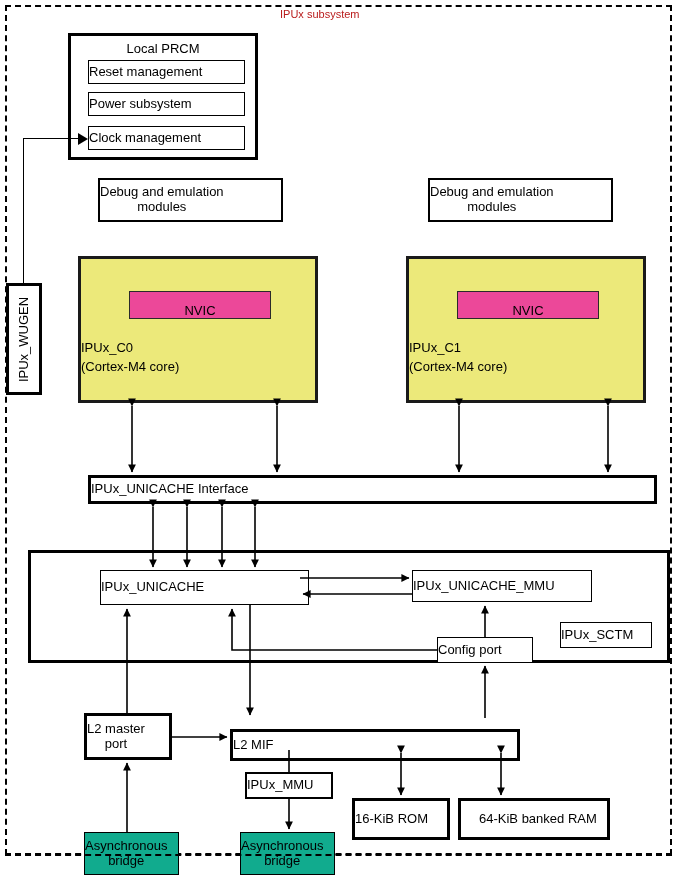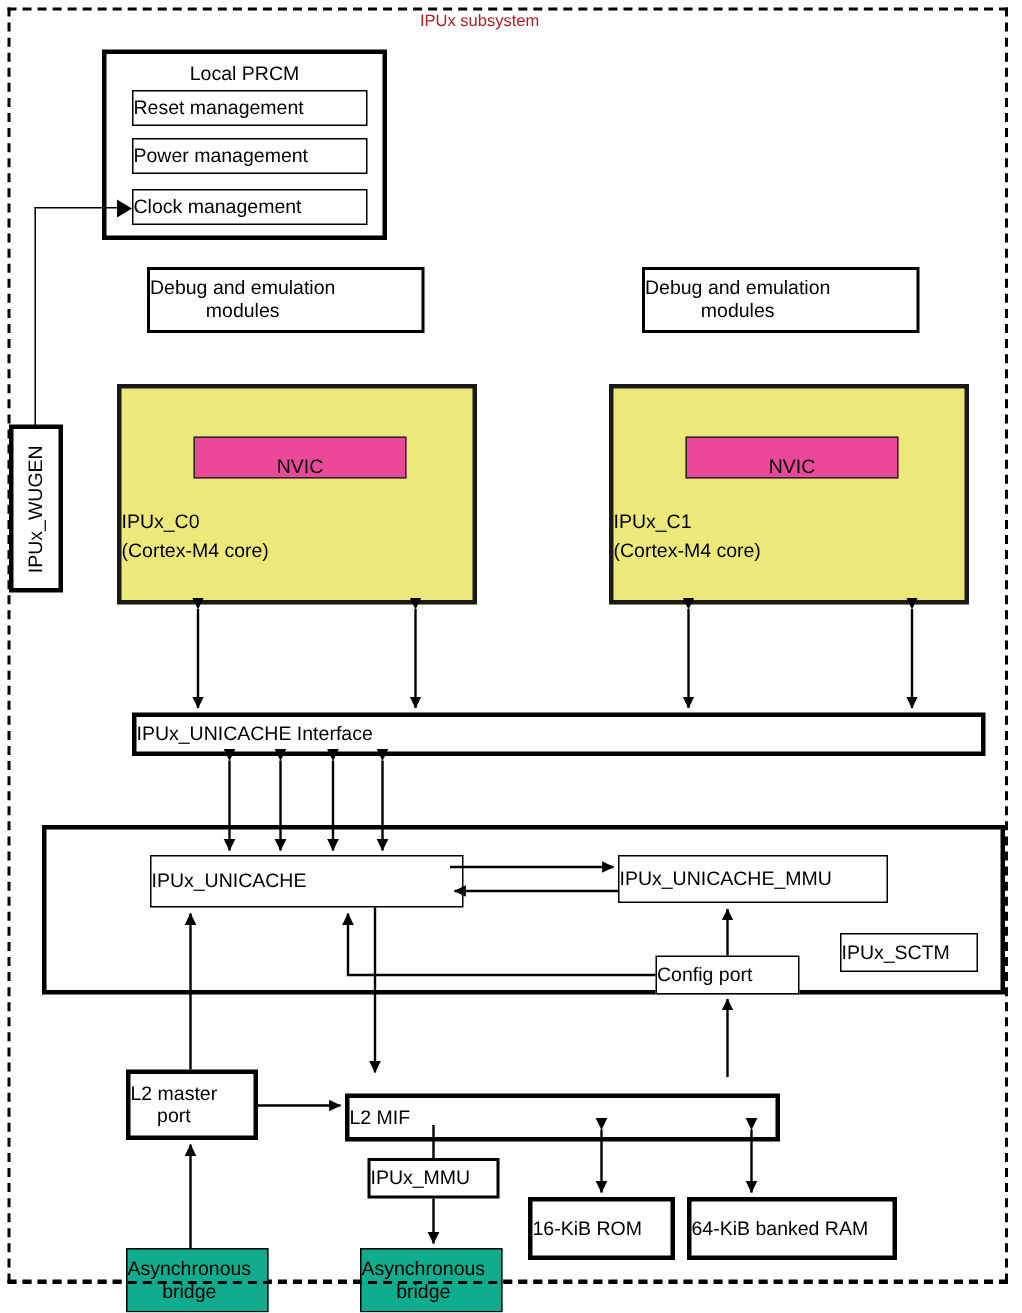--- a/index.html
+++ b/index.html
@@ -108,21 +108,21 @@
 
   <div class="subsys" style="left:5px;top:5px;width:667px;height:850px;"></div>
   <div class="subsys-title" style="left:280px;top:8px;">IPUx subsystem</div>
 
   <div class="box thick" style="left:68px;top:33px;width:190px;height:127px;display:block;">
   </div>
   <div class="abs" style="left:68px;top:41px;width:190px;text-align:center;font-size:13px;">Local PRCM</div>
 
   <div class="box" style="left:88px;top:60px;width:157px;height:24px;font-size:13px;"><span>Reset management</span></div>
 
-  <div class="box" style="left:88px;top:92px;width:157px;height:24px;font-size:13px;"><span>Power management</span></div>
+  <div class="box" style="left:88px;top:92px;width:157px;height:24px;font-size:13px;"><span>Power subsystem</span></div>
 
   <div class="box" style="left:88px;top:126px;width:157px;height:24px;font-size:13px;"><span>Clock management</span></div>
 
   <div class="vtext" style="left:6px;top:283px;width:36px;height:112px;">
     <span>IPUx_WUGEN</span>
   </div>
 
   <div class="ln lnv" style="left:23px;top:138px;width:1px;height:146px;"></div>
   <div class="ln lnh" style="left:23px;top:138px;width:56px;height:1px;"></div>
   <div class="arr arr-r" style="left:78px;top:133px;"></div>
@@ -163,21 +163,21 @@
 
   <div class="box thick" style="left:84px;top:713px;width:88px;height:47px;"><span>L2 master
 port</span></div>
 
   <div class="box thick" style="left:230px;top:718px;width:290px;height:32px;margin-top:11px;"><span>L2 MIF</span></div>
 
   <div class="box med" style="left:245px;top:772px;width:88px;height:27px;"><span>IPUx_MMU</span></div>
 
   <div class="box thick" style="left:352px;top:798px;width:98px;height:42px;"><span>16-KiB ROM</span></div>
 
-  <div class="box thick" style="left:458px;top:798px;width:140px;height:42px;"><span>64-KiB banked RAM</span></div>
+  <div class="box thick" style="left:458px;top:798px;width:152px;height:42px;padding-left:18px;"><span>64-KiB banked RAM</span></div>
 
   <div class="box bridge" style="left:84px;top:832px;width:95px;height:43px;"><span>Asynchronous
 bridge</span></div>
 
   <div class="box bridge" style="left:240px;top:832px;width:95px;height:43px;"><span>Asynchronous
 bridge</span></div>
 
   <svg class="overlay" viewBox="0 0 681 875" xmlns="http://www.w3.org/2000/svg">
     <defs>
       <marker id="ah" markerWidth="9" markerHeight="9" refX="7.6" refY="4.5" orient="auto" markerUnits="userSpaceOnUse">

